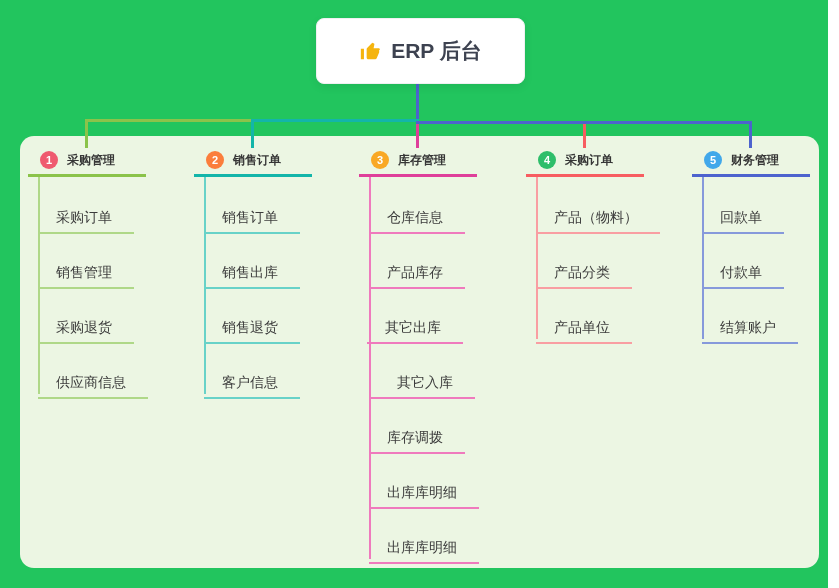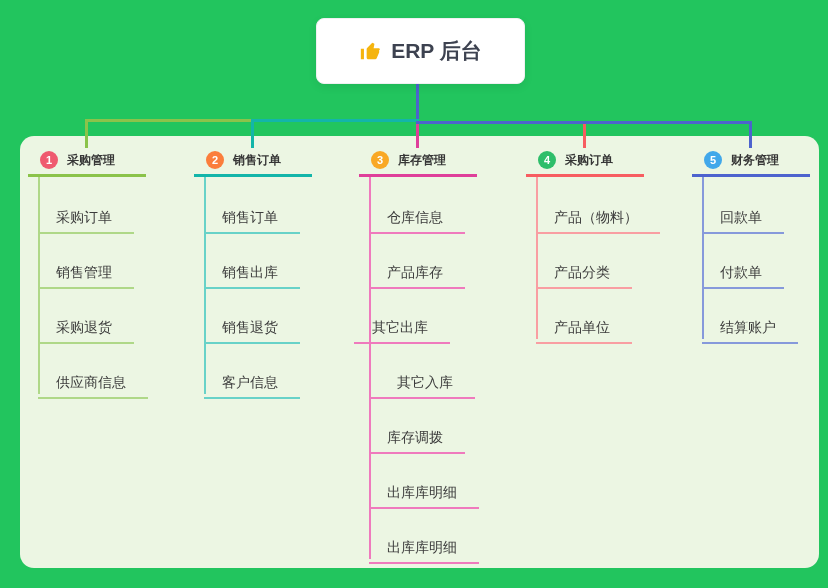--- a/index.html
+++ b/index.html
@@ -83,21 +83,21 @@
       <div class="item" style="left: 204px; top: 197px; border-bottom: 2px solid rgb(104, 210, 200);">销售订单</div>
       <div class="item" style="left: 204px; top: 252px; border-bottom: 2px solid rgb(104, 210, 200);">销售出库</div>
       <div class="item" style="left: 204px; top: 307px; border-bottom: 2px solid rgb(104, 210, 200);">销售退货</div>
       <div class="item" style="left: 204px; top: 362px; border-bottom: 2px solid rgb(104, 210, 200);">客户信息</div>
       <div class="branch-title" style="left: 371px; top: 151px;">
         <span class="badge" style="background: rgb(249, 168, 37);">3</span>
         <span class="branch-label">库存管理</span>
       </div>
       <div class="item" style="left: 369px; top: 197px; border-bottom: 2px solid rgb(239, 122, 189);">仓库信息</div>
       <div class="item" style="left: 369px; top: 252px; border-bottom: 2px solid rgb(239, 122, 189);">产品库存</div>
-      <div class="item" style="left: 354px; top: 307px; border-bottom: 2px solid rgb(239, 122, 189);">其它出库</div>
+      <div class="item" style="left: 367px; top: 307px; border-bottom: 2px solid rgb(239, 122, 189);">其它出库</div>
       <div class="item" style="left: 369px; top: 362px; border-bottom: 2px solid rgb(239, 122, 189); padding-left: 28px;">其它入库</div>
       <div class="item" style="left: 369px; top: 417px; border-bottom: 2px solid rgb(239, 122, 189);">库存调拨</div>
       <div class="item" style="left: 369px; top: 472px; border-bottom: 2px solid rgb(239, 122, 189);">出库库明细</div>
       <div class="item" style="left: 369px; top: 527px; border-bottom: 2px solid rgb(239, 122, 189);">出库库明细</div>
       <div class="branch-title" style="left: 538px; top: 151px;">
         <span class="badge" style="background: rgb(46, 190, 106);">4</span>
         <span class="branch-label">采购订单</span>
       </div>
       <div class="item" style="left: 536px; top: 197px; border-bottom: 2px solid rgb(249, 158, 162);">产品（物料）</div>
       <div class="item" style="left: 536px; top: 252px; border-bottom: 2px solid rgb(249, 158, 162);">产品分类</div>

